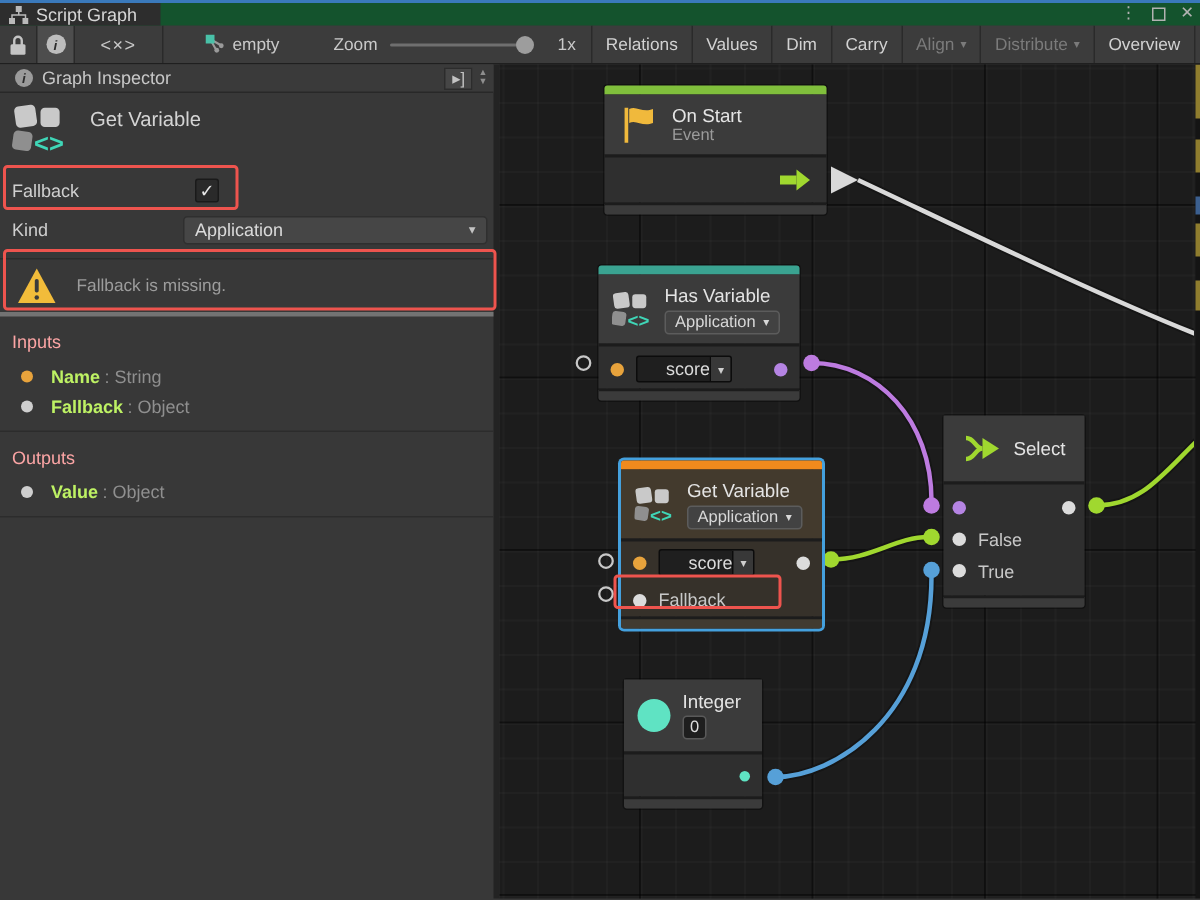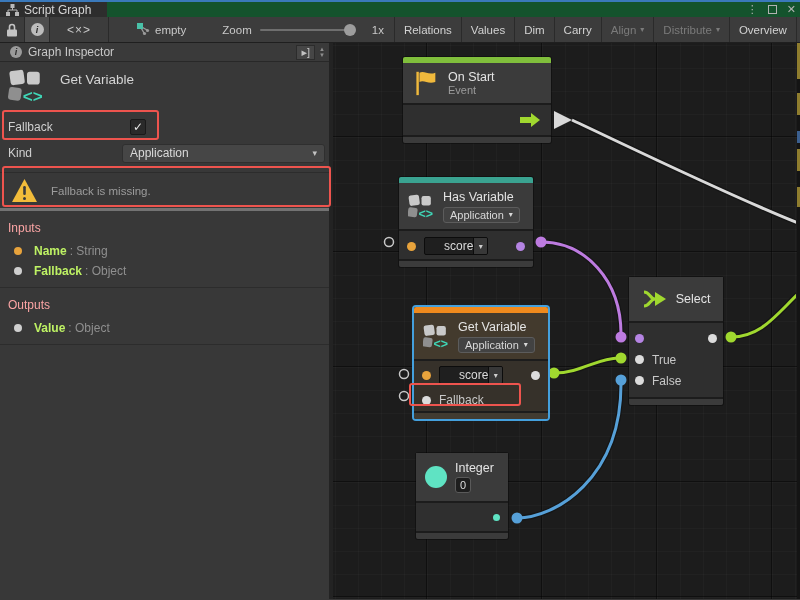--- a/index.html
+++ b/index.html
@@ -404,25 +404,25 @@
           <span class="node-title">Select</span>
         </div>
         <div class="node-body">
           <div class="port-row-g">
             <span class="dot" style="background:#b584e3"></span>
             <span class="spacer"></span>
             <span class="dot" style="background:#dcdcdc"></span>
           </div>
           <div class="port-row-g">
             <span class="dot" style="background:#dcdcdc"></span>
-            <span class="port-label">True</span>
+            <span class="port-label">False</span>
           </div>
           <div class="port-row-g">
             <span class="dot" style="background:#dcdcdc"></span>
-            <span class="port-label">False</span>
+            <span class="port-label">True</span>
           </div>
         </div>
         <div class="node-footer"></div>
       </div>
 
       <div class="node node-integer">
         <div class="node-header">
           <span class="int-circle" style="background:#5fe3c3"></span>
           <div class="hcol">
             <span class="node-title">Integer</span>

